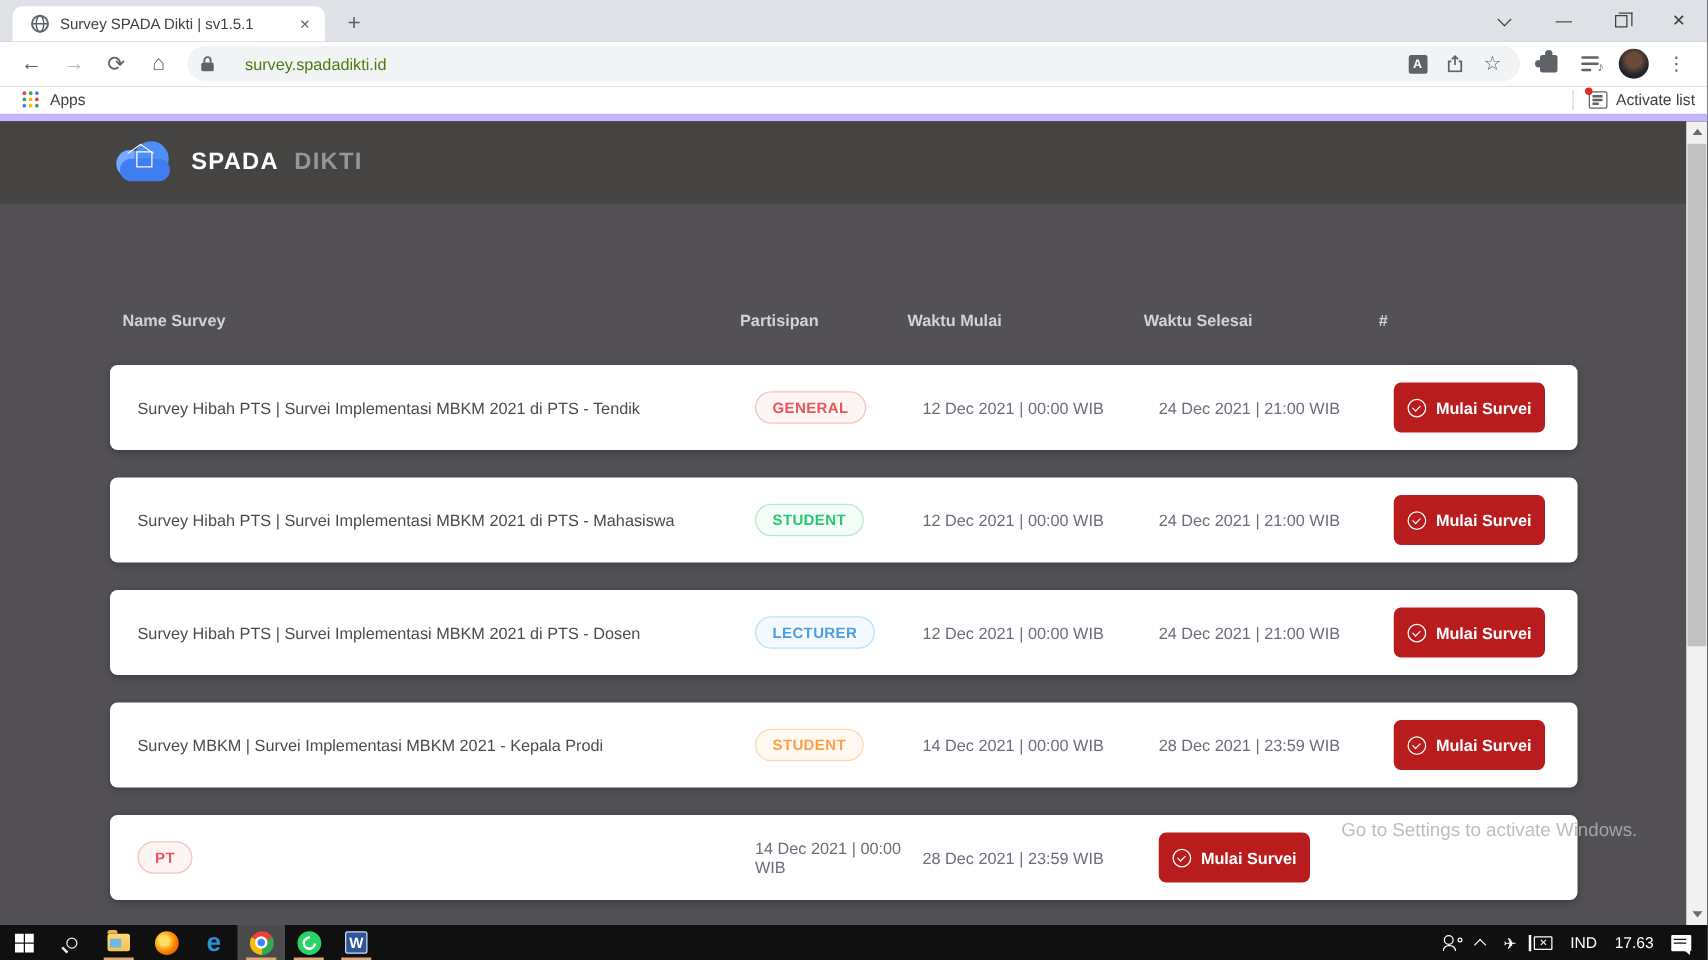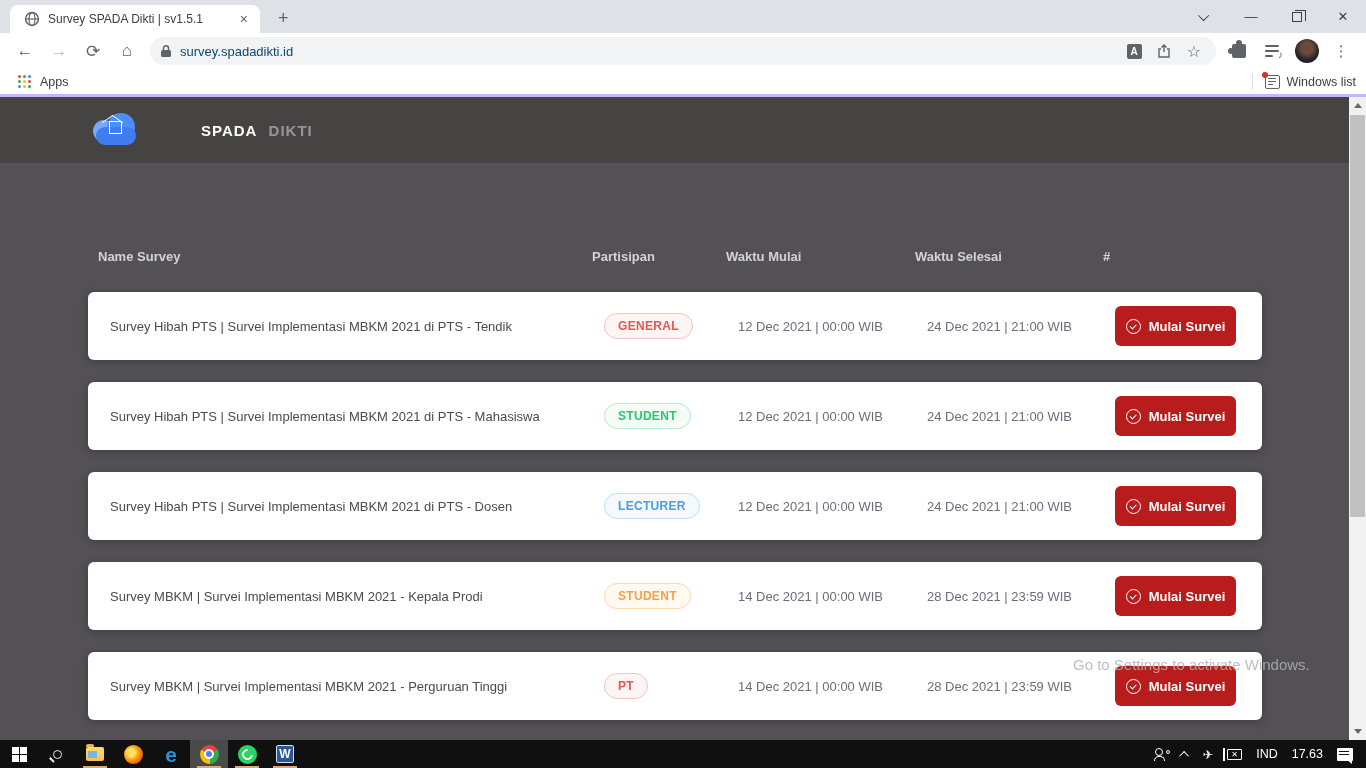--- a/index.html
+++ b/index.html
@@ -22,42 +22,42 @@
     border-top:1px solid #3c4043; border-right:1px solid #3c4043; }
   .chev { width:8px; height:8px; border-left:1.5px solid #3c4043; border-bottom:1.5px solid #3c4043;
     transform:rotate(-45deg) translateY(-2px); }
 
   .toolbar { height:36px; background:#fff; display:flex; align-items:center; padding:0 8px; }
   .nav-ic { width:28px; height:28px; display:flex; align-items:center; justify-content:center;
     font-size:17px; color:#5f6368; margin:0 3px; }
   .nav-ic.disabled { color:#b8bcc1; }
   .omnibox { flex:1; height:28px; background:#f1f3f4; border-radius:14px; margin:0 6px;
     display:flex; align-items:center; padding:0 10px; }
-  .url-text { font-size:13px; color:#0c4a6e; margin-left:8px; flex:1; }
+  .url-text { font-size:13px; color:#4d7c0f; margin-left:24px; flex:1; }
   .omni-ic { width:24px; height:24px; display:flex; align-items:center; justify-content:center;
     color:#5f6368; margin-left:6px; font-size:14px; }
   .translate-ic { width:15px; height:15px; background:#5f6368; border-radius:2px; color:#fff;
     font-size:10px; display:flex; align-items:center; justify-content:center; font-weight:bold; }
   .toolbar-right { display:flex; align-items:center; }
   .puzzle { width:14px; height:14px; background:#5f6368; border-radius:2px; position:relative; }
   .puzzle:before { content:""; position:absolute; top:-4px; left:4px; width:6px; height:6px;
     border-radius:50%; background:#5f6368; }
   .puzzle:after { content:""; position:absolute; left:-4px; top:4px; width:6px; height:6px;
     border-radius:50%; background:#5f6368; }
   .media-ic { position:relative; width:16px; height:14px; }
   .media-ic i { position:absolute; left:0; height:2px; background:#5f6368; border-radius:1px; }
   .media-ic i:nth-child(1){ top:1px; width:14px; } .media-ic i:nth-child(2){ top:6px; width:14px; }
   .media-ic i:nth-child(3){ top:11px; width:8px; }
   .media-note { position:absolute; right:-2px; bottom:-2px; font-size:10px; color:#5f6368; }
   .avatar { width:24px; height:24px; border-radius:50%;
     background:radial-gradient(circle at 50% 38%, #6b4a3a 0 30%, #22252c 62%, #101216 100%); }
   .dots { font-size:15px; color:#5f6368; letter-spacing:0; }
 
   .bookmarks { height:28px; background:#fff; display:flex; align-items:center; padding:0 10px;
-    border-bottom:3px solid #c4b5fd; }
+    border-bottom:6px solid #c4b5fd; }
   .apps-grid { width:14px; height:14px; display:grid; grid-template-columns:repeat(3,4px);
     grid-template-rows:repeat(3,4px); gap:1px; margin:0 8px 0 8px; }
   .apps-grid i { border-radius:50%; width:3.4px; height:3.4px; }
   .bm-label { font-size:12.5px; color:#3c4043; }
   .bm-right { margin-left:auto; display:flex; align-items:center; }
   .bm-divider { width:1px; height:16px; background:#dadce0; margin-right:12px; }
   .rl-ic { width:15px; height:14px; border:1.5px solid #5f6368; border-radius:2px; position:relative; margin-right:7px; }
   .rl-ic i { position:absolute; left:2px; height:1.5px; background:#5f6368; }
   .rl-ic i:nth-child(1){ top:2px; width:8px; } .rl-ic i:nth-child(2){ top:5px; width:8px; }
   .rl-ic i:nth-child(3){ top:8px; width:5px; }
@@ -68,21 +68,21 @@
   .site-nav { height:66px; background:#454443; display:flex; align-items:center; padding-left:93px; }
   .logo { position:relative; width:48px; height:34px; margin-right:12px; }
   .logo .c1,.logo .c2,.logo .c3 { position:absolute; border-radius:50%; }
   .logo .c1 { width:22px; height:22px; left:0; top:7px; background:#74aaff; }
   .logo .c2 { width:28px; height:28px; left:14px; top:0; background:#4d8ef7; }
   .logo .c3 { width:40px; height:18px; left:3px; top:14px; border-radius:10px; background:#3f7df0; }
   .logo .bld { position:absolute; left:16px; top:8px; width:13px; height:13px;
     border:1.5px solid #fff; background:transparent; transform:rotate(0deg); z-index:2; }
   .logo .roof { position:absolute; left:13px; top:3px; width:13px; height:13px;
     border-top:1.5px solid #fff; border-right:1.5px solid #fff; transform:rotate(-45deg) skew(10deg,10deg); z-index:2; }
-  .brand { font-size:15px; letter-spacing:1px;margin-left:48px; }
+  .brand { font-size:19px; letter-spacing:1px; }
   .brand .b1 { color:#fff; font-weight:bold; }
   .brand .b2 { color:#96969a; font-weight:600; margin-left:6px; }
 
   .thead { position:absolute; left:88px; top:152px; width:1174px; display:grid;
     grid-template-columns:494px 134px 189px 188px 147px; padding-left:10px;
     font-size:13px; font-weight:bold; color:#d3d3d5; }
   .cards { position:absolute; left:88px; top:195px; width:1174px; }
   .card { height:68px; background:#fff; border-radius:6px; margin-bottom:22px;
     box-shadow:0 2px 8px rgba(0,0,0,.25); display:grid;
     grid-template-columns:494px 134px 189px 188px 147px; align-items:center; padding-left:22px; }
@@ -235,21 +235,21 @@
   </span>
   <span class="bm-label">Apps</span>
   <div class="bm-right">
     <span class="bm-divider"></span>
     <span class="rl-ic">
         <i></i>
         <i></i>
         <i></i>
         <span class="rl-dot"></span>
       </span>
-    <span class="bm-label">Windows list</span>
+    <span class="bm-label">Activate list</span>
   </div>
 </div>
 
 <div class="page">
   <div class="site-nav">
     <div class="logo">
       <span class="c1"></span>
         <span class="c2"></span>
         <span class="c3"></span>
       <span class="roof"></span>
@@ -311,21 +311,20 @@
         <div class="dt">14 Dec 2021 | 00:00 WIB</div>
         <div class="dt">28 Dec 2021 | 23:59 WIB</div>
         <div>
           <button class="start-btn">
             <span class="cc"></span>
             <span>Mulai Survei</span>
           </button>
         </div>
       </div>
       <div class="card">
-        <div class="sname">Survey MBKM | Survei Implementasi MBKM 2021 - Perguruan Tinggi</div>
         <div><span class="badge" style="color: rgb(234, 84, 85); background: rgb(253, 244, 244); border-color: rgb(243, 194, 194);">PT</span></div>
         <div class="dt">14 Dec 2021 | 00:00 WIB</div>
         <div class="dt">28 Dec 2021 | 23:59 WIB</div>
         <div>
           <button class="start-btn">
             <span class="cc"></span>
             <span>Mulai Survei</span>
           </button>
         </div>
       </div>

